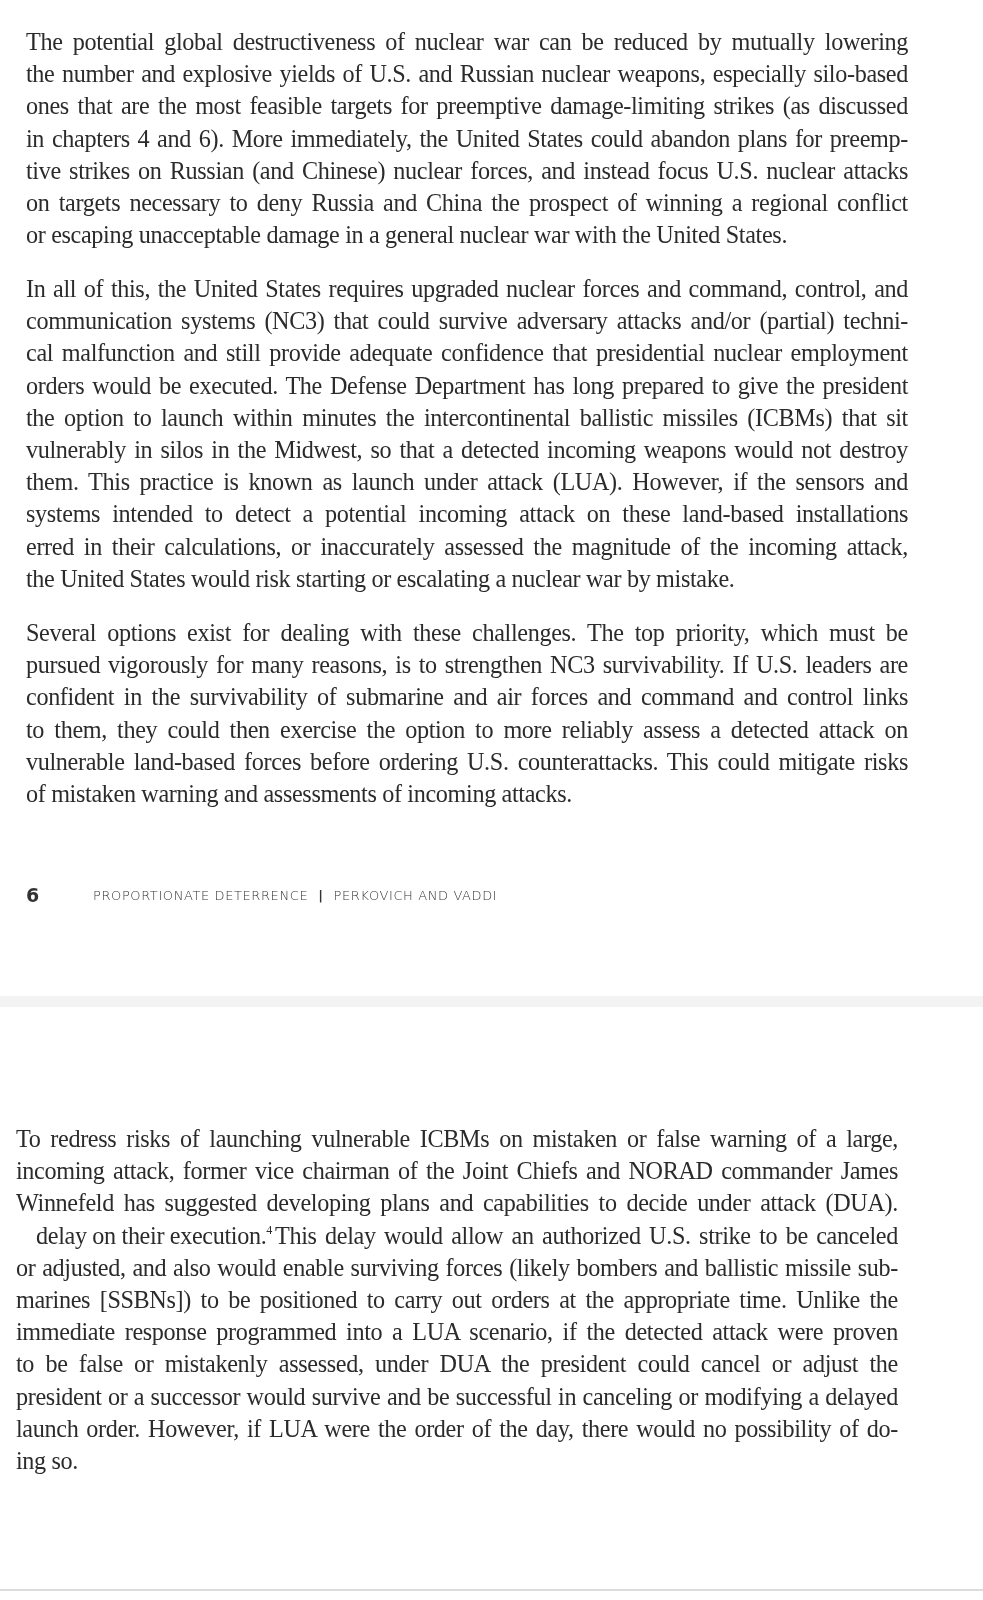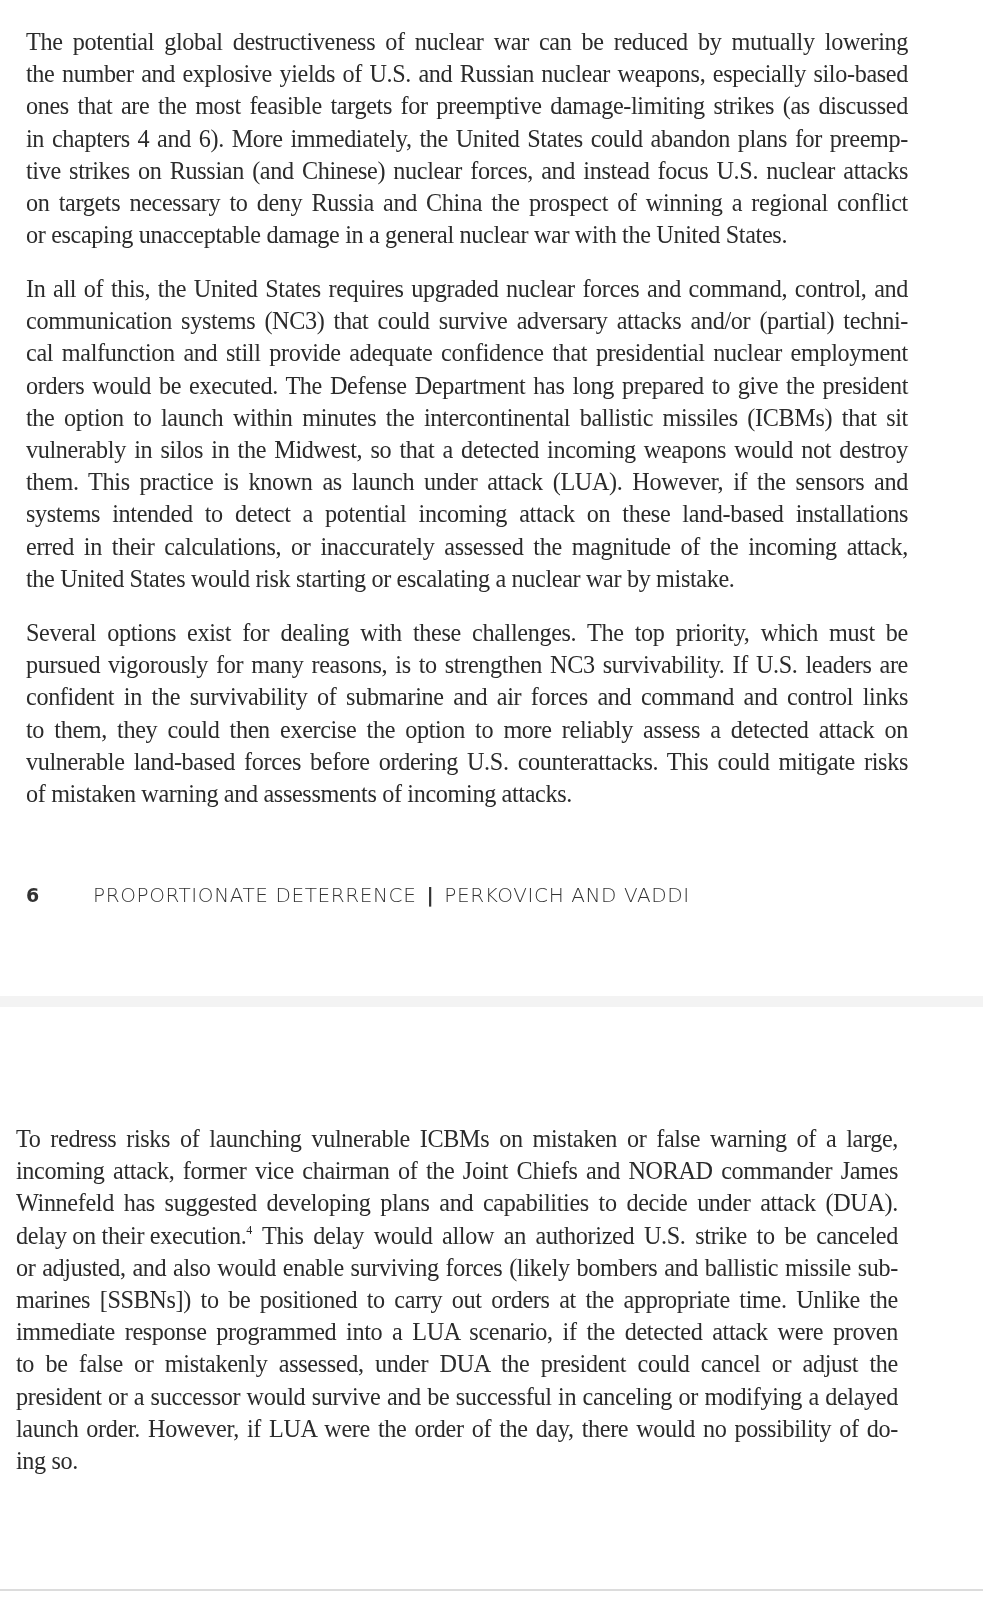--- a/index.html
+++ b/index.html
@@ -76,21 +76,21 @@
     color: #333333;
     display: flex;
     align-items: center;
   }
   .footer .pageno {
     font-weight: bold;
     font-size: 19px;
     width: 67px;
   }
   .footer .running {
-    font-size: 20px;
+    font-size: 13px;
     letter-spacing: 0.6px;
     font-weight: 300;
   }
   .footer .pipe {
     display: inline-block;
     font-weight: bold;
     margin: 0 10px;
   }
 </style>
 </head>
@@ -139,22 +139,22 @@
 </div>
 
 <div class="separator"></div>
 
 <div class="page" id="page-bottom">
   <p class="para" id="p4">
     <span class="line">To redress risks of launching vulnerable ICBMs on mistaken or false warning of a large,</span>
     <span class="line">incoming attack, former vice chairman of the Joint Chiefs and NORAD commander James</span>
     <span class="line">Winnefeld has suggested developing plans and capabilities to decide under attack (DUA).</span>
     <span class="line" style="display: flex; justify-content: space-between;">
-        <span style="white-space: nowrap;"><span>delay on their execution.</span><sup class="fn">4</sup></span>
-        <span style="flex: 1 1 0%; text-align: justify; text-align-last: justify; margin-left: 10px; white-space: nowrap;">This delay would allow an authorized U.S. strike to be canceled</span>
+        <span style="white-space: nowrap; margin-left: 20px;"><span>delay on their execution.</span><sup class="fn">4</sup></span>
+        <span style="flex: 1 1 0%; text-align: justify; text-align-last: justify; margin-left: 3px; white-space: nowrap;">This delay would allow an authorized U.S. strike to be canceled</span>
       </span>
     <span class="line">or adjusted, and also would enable surviving forces (likely bombers and ballistic missile sub-</span>
     <span class="line">marines [SSBNs]) to be positioned to carry out orders at the appropriate time. Unlike the</span>
     <span class="line">immediate response programmed into a LUA scenario, if the detected attack were proven</span>
     <span class="line">to be false or mistakenly assessed, under DUA the president could cancel or adjust the</span>
     <span class="line">president or a successor would survive and be successful in canceling or modifying a delayed</span>
     <span class="line">launch order. However, if LUA were the order of the day, there would no possibility of do-</span>
     <span class="line last">ing so.</span>
   </p>
 </div>

